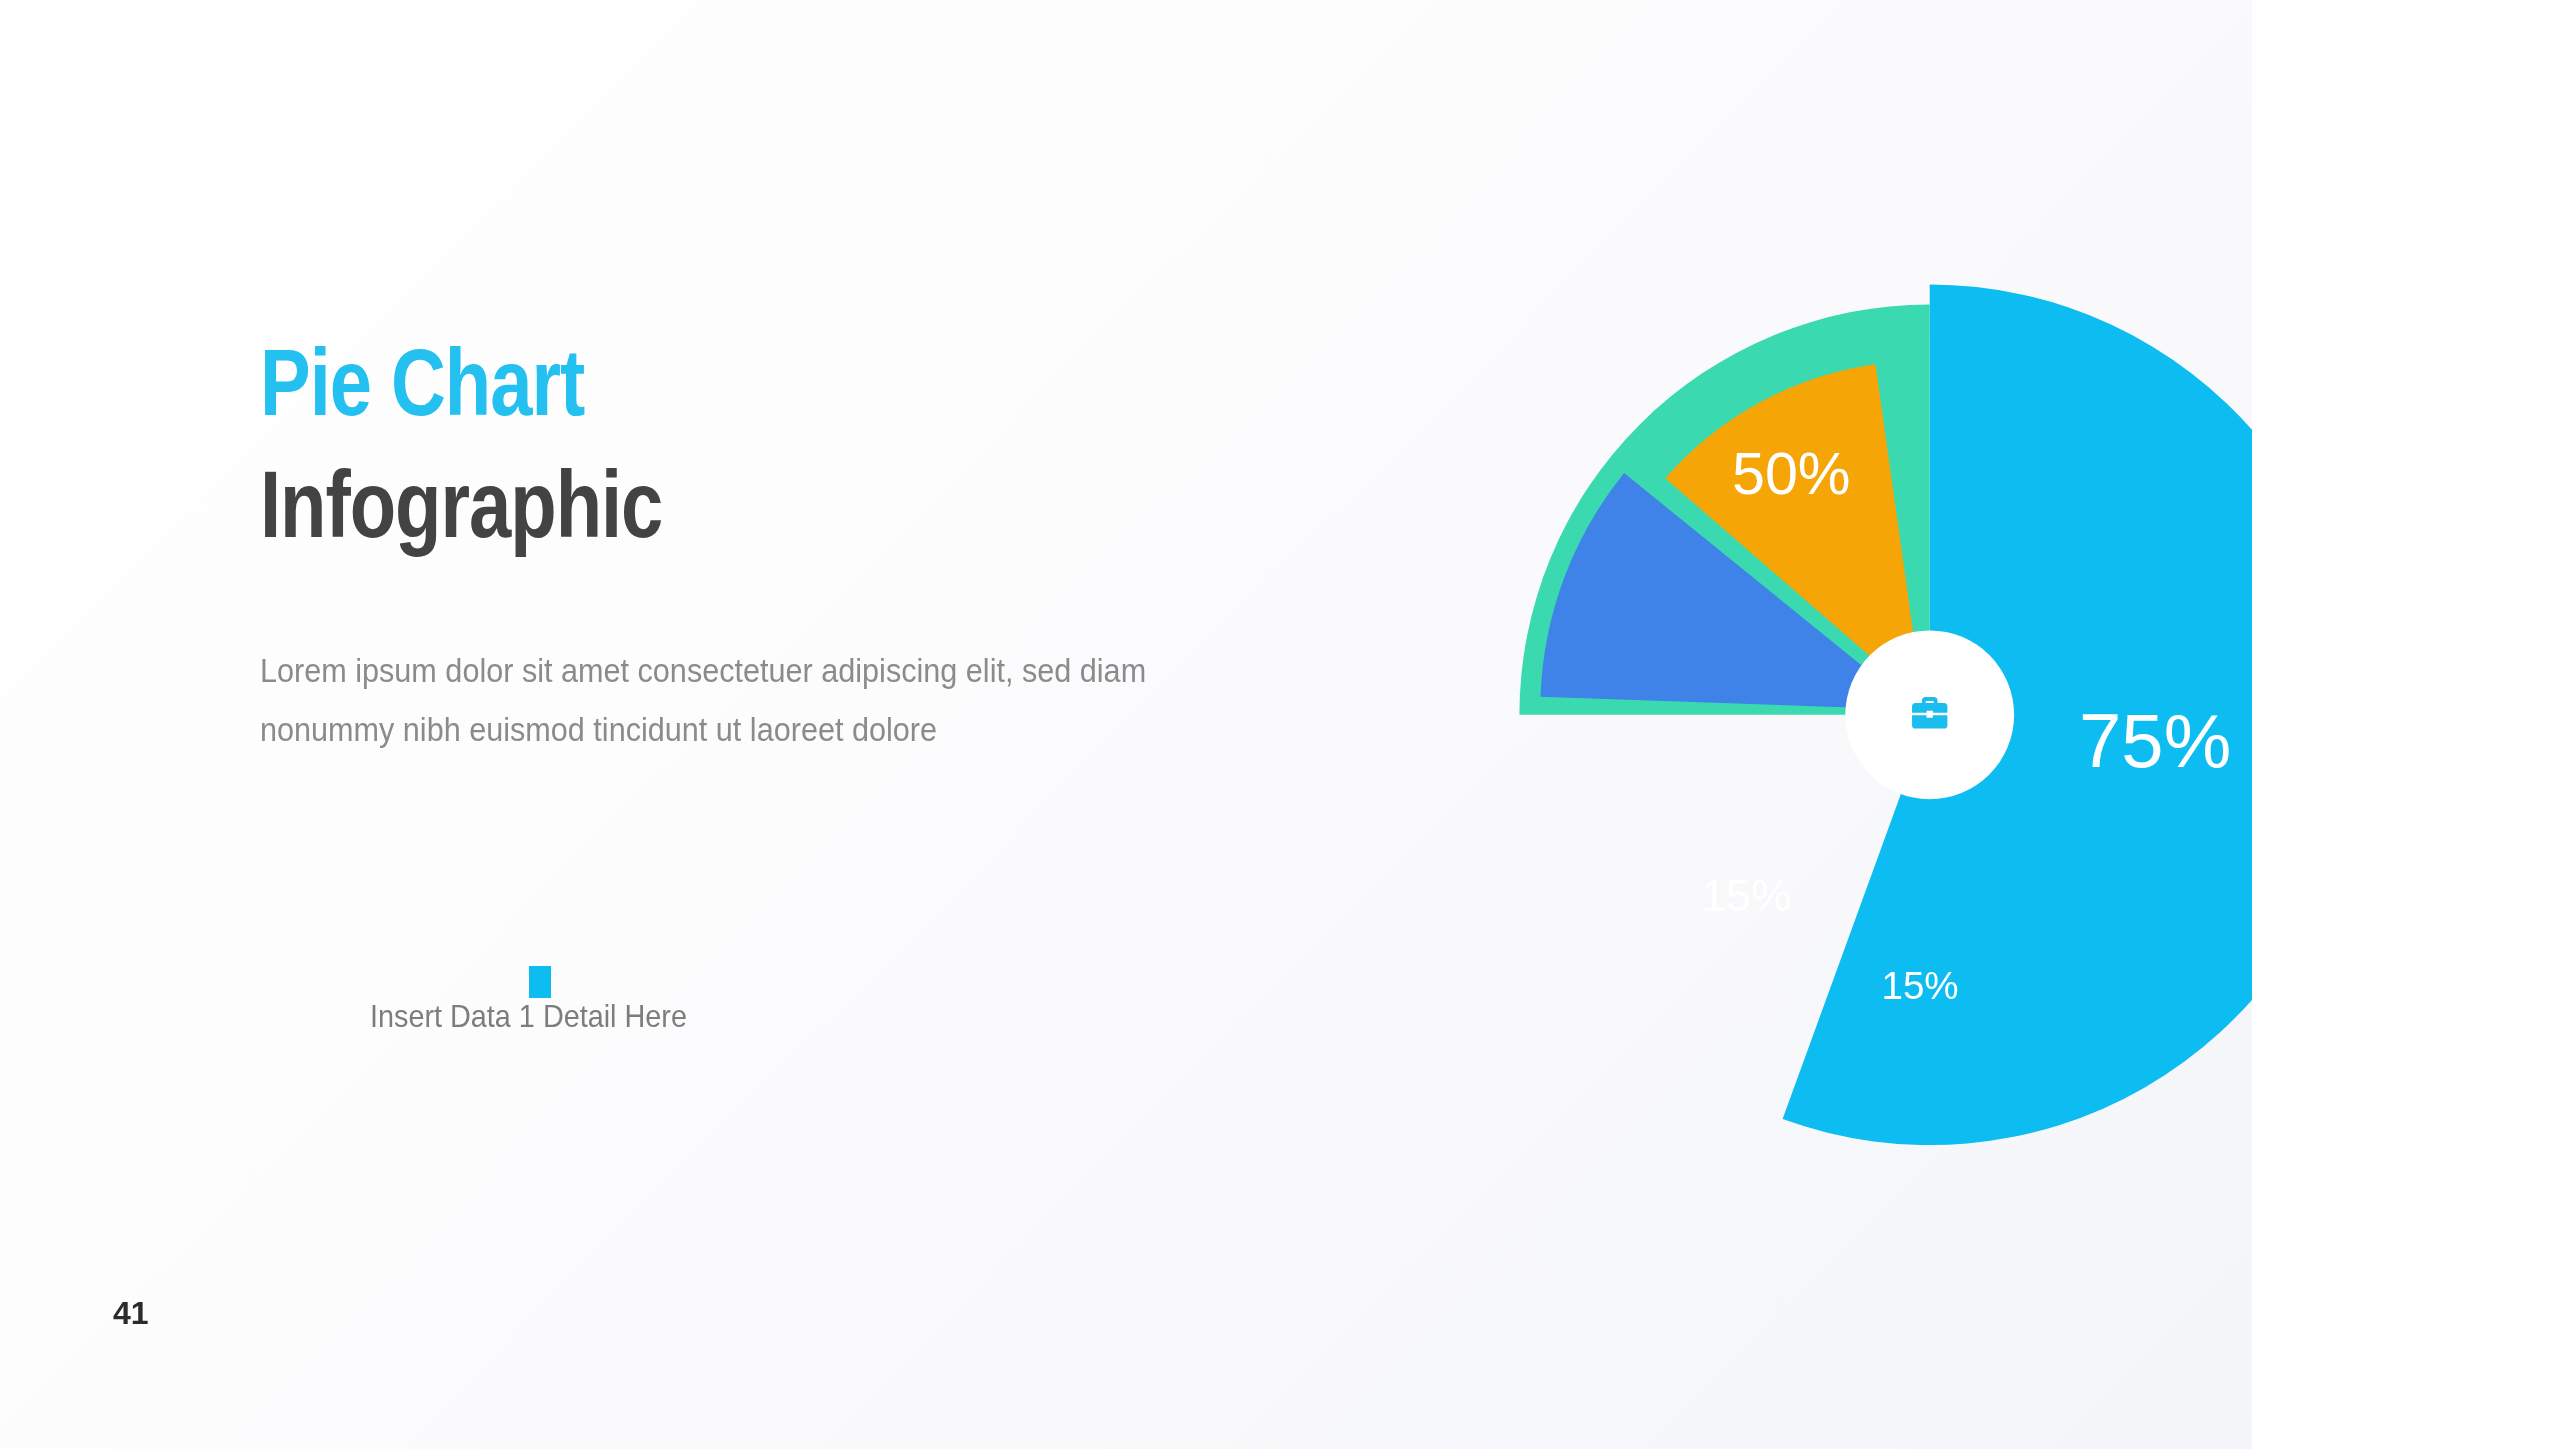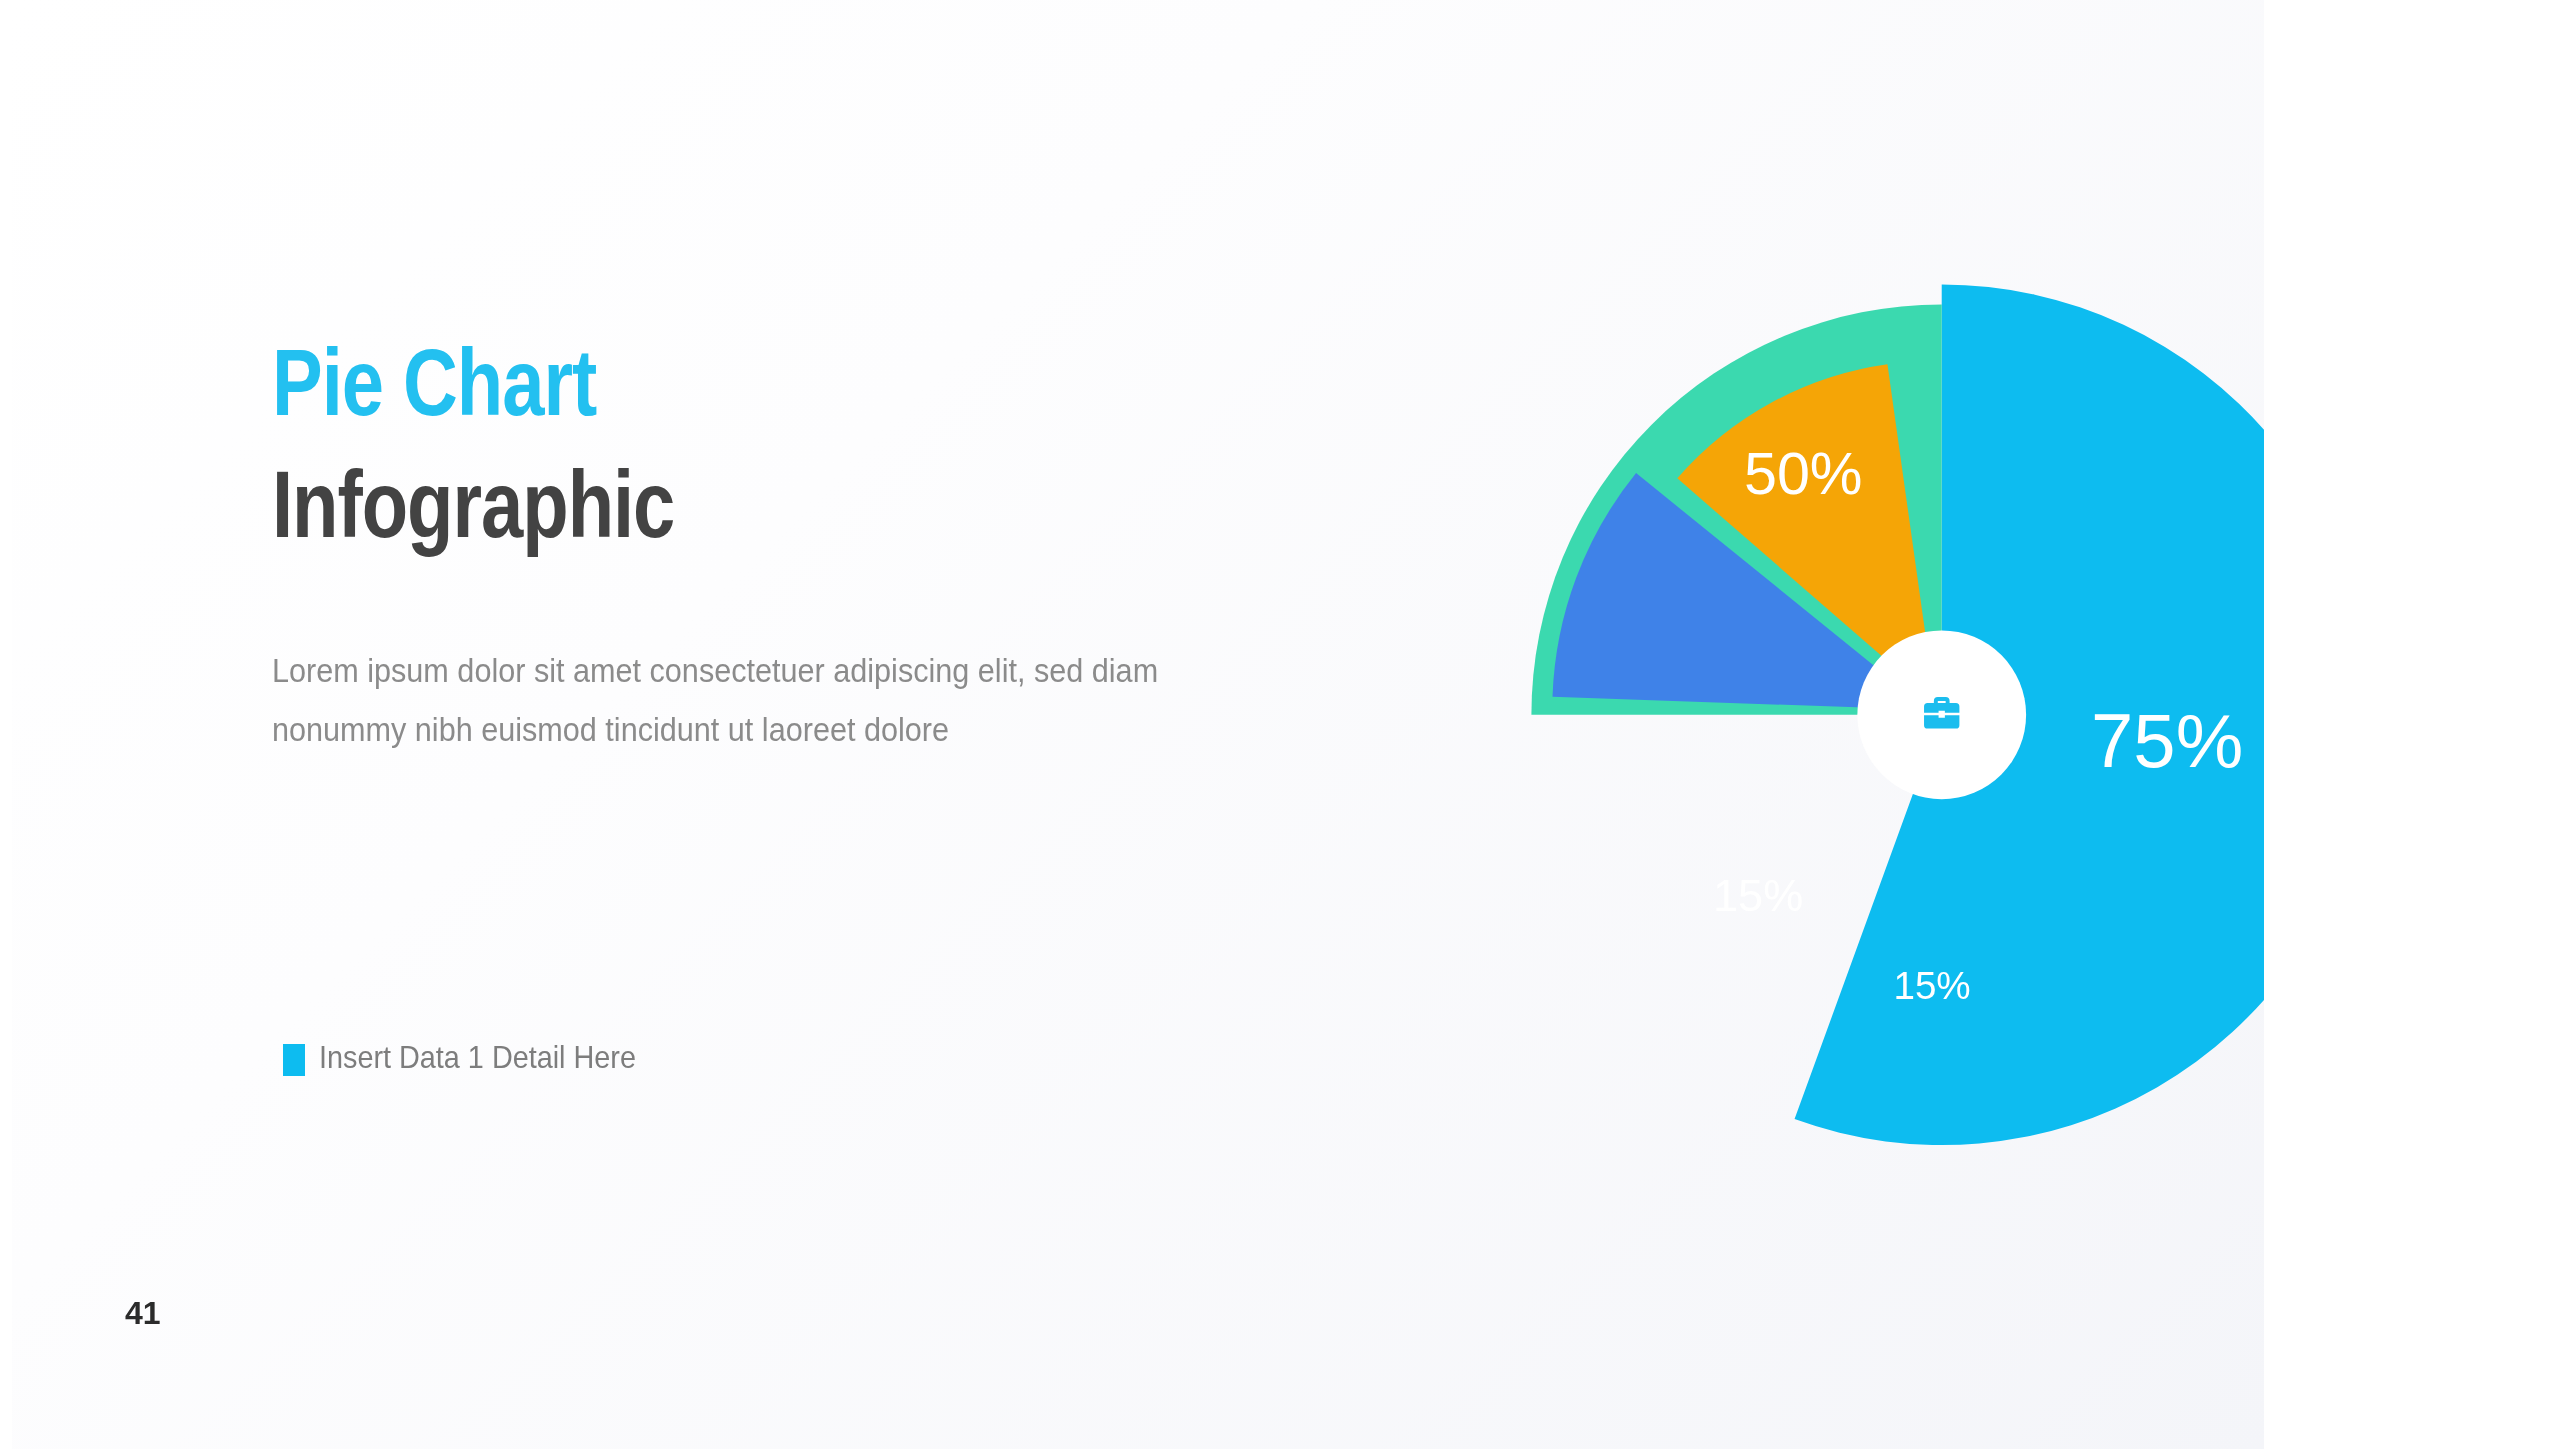--- a/index.html
+++ b/index.html
@@ -7,21 +7,20 @@
     padding: 0;
     background: #ffffff;
   }
   #slide {
     position: relative;
     width: 2252px;
     height: 1449px;
     overflow: hidden;
     background: linear-gradient(135deg, #ffffff 0%, #fdfdfe 35%, #f4f5f9 100%);
     font-family: "Liberation Sans", sans-serif;
-    margin-left: 12px;
   }
 
   
   #left-col {
     position: absolute;
     left: 260px;
     top: 322px;
     width: 1044px;
   }
 
@@ -53,21 +52,22 @@
     position: absolute;
     left: 271px;
     top: 966px;
     width: 1005px;
     display: grid;
     grid-template-columns: 551px 551px;
     grid-auto-rows: 110px;
   }
   .legend-item {
     display: flex;
-    align-items: flex-end;
+    align-items: center;
+    flex-direction: column;
   }
   .legend-swatch {
     width: 22px;
     height: 32px;
     flex: 0 0 auto;
     margin-right: 14px;
   }
   .legend-label {
     font-size: 32px;
     color: #7d7d7d;

